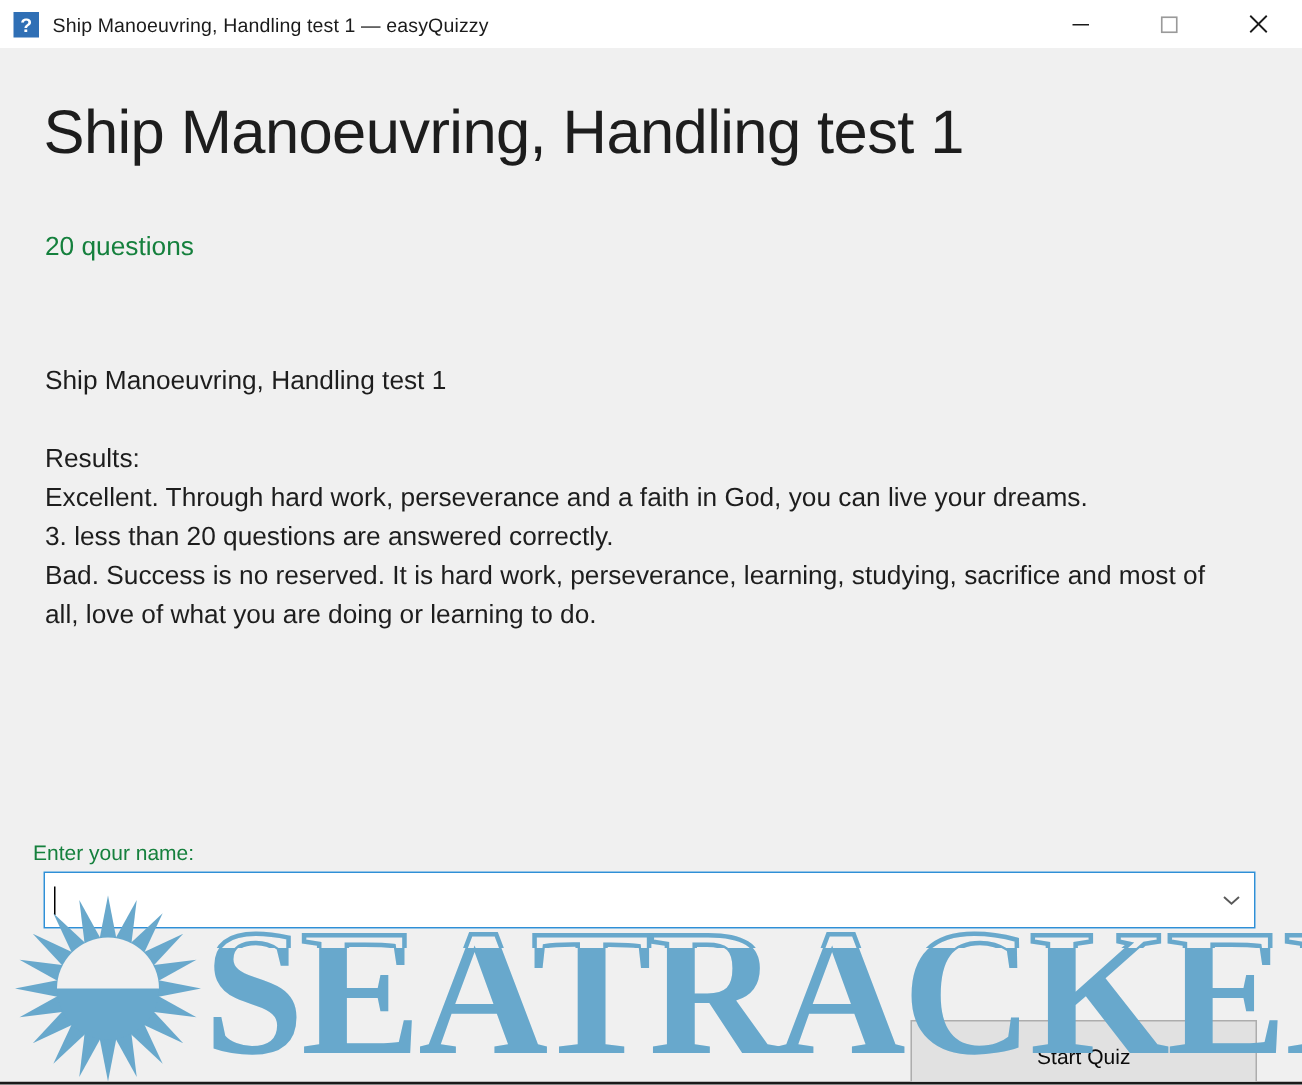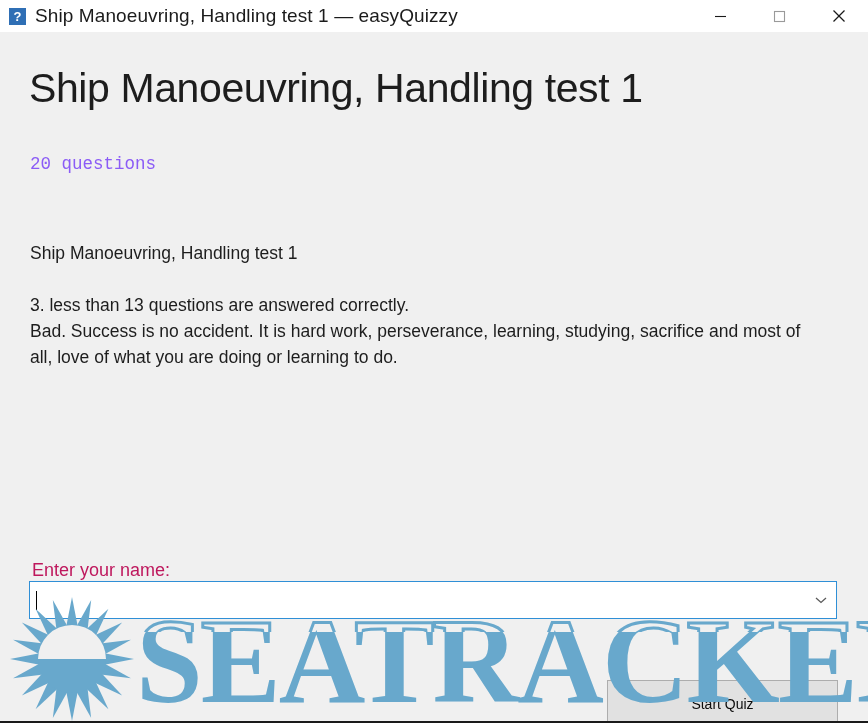--- a/index.html
+++ b/index.html
@@ -43,21 +43,21 @@
     background: #2f6fb5;
     color: #ffffff;
     font-size: 13px;
     line-height: 17px;
     text-align: center;
     font-weight: bold;
     font-family: "Liberation Sans", sans-serif;
     flex: none;
   }
   .title-text {
-    font-size: 19px;
+    font-size: 13px;
     color: #1b1b1b;
     white-space: nowrap;
     letter-spacing: 0.1px;
   }
   .win-controls {
     position: absolute;
     top: 0;
     right: 0;
     height: 32px;
     display: flex;
@@ -90,22 +90,21 @@
     letter-spacing: -0.4px;
     white-space: nowrap;
   }
 
   .meta-block {
     position: absolute;
     left: 30px;
     top: 118px;
     font-size: 17.5px;
     line-height: 28.5px;
-    color: #8b5cf6;
-    font-family: Liberation Mono, monospace;
+    color: #15803d;
   }
 
   .body-block {
     position: absolute;
     left: 30px;
     top: 208px;
     width: 790px;
     font-size: 17.5px;
     line-height: 26px;
     color: #1d1d1d;
@@ -113,24 +112,24 @@
   .body-block p {
     margin: 0;
   }
   .body-block .gap {
     height: 26px;
   }
 
   
   .field-label {
     position: absolute;
-    left: 32px;
+    left: 22px;
     top: 528px;
-    font-size: 18px;
-    color: #be185d;
+    font-size: 14px;
+    color: #15803d;
   }
 
   .combobox {
     position: absolute;
     left: 29px;
     top: 549px;
     width: 808px;
     height: 38px;
     background: #ffffff;
     border: 1.6px solid #2f8fd6;
@@ -230,22 +229,24 @@
 
     <div class="page-title">Ship Manoeuvring, Handling test 1</div>
 
     <div class="meta-block">
       <div>20 questions</div>
     </div>
 
     <div class="body-block">
       <p>Ship Manoeuvring, Handling test 1</p>
       <div class="gap"></div>
-      <p>3. less than 13 questions are answered correctly.</p>
-      <p>Bad. Success is no accident. It is hard work, perseverance, learning, studying, sacrifice and most of all, love of what you are doing or learning to do.</p>
+      <p>Results:</p>
+      <p>Excellent. Through hard work, perseverance and a faith in God, you can live your dreams.</p>
+      <p>3. less than 20 questions are answered correctly.</p>
+      <p>Bad. Success is no reserved. It is hard work, perseverance, learning, studying, sacrifice and most of all, love of what you are doing or learning to do.</p>
     </div>
 
     <div class="field-label">Enter your name:</div>
 
     <div class="combobox">
       <div class="combo-caret"></div>
       <div class="combo-value" placeholder=""></div>
       <div class="combo-arrow">
         <svg width="14" height="10" viewBox="0 0 14 10">
           <polyline points="2,3 7,7.5 12,3" fill="none" stroke="#5a5a5a" stroke-width="1.3"></polyline>

